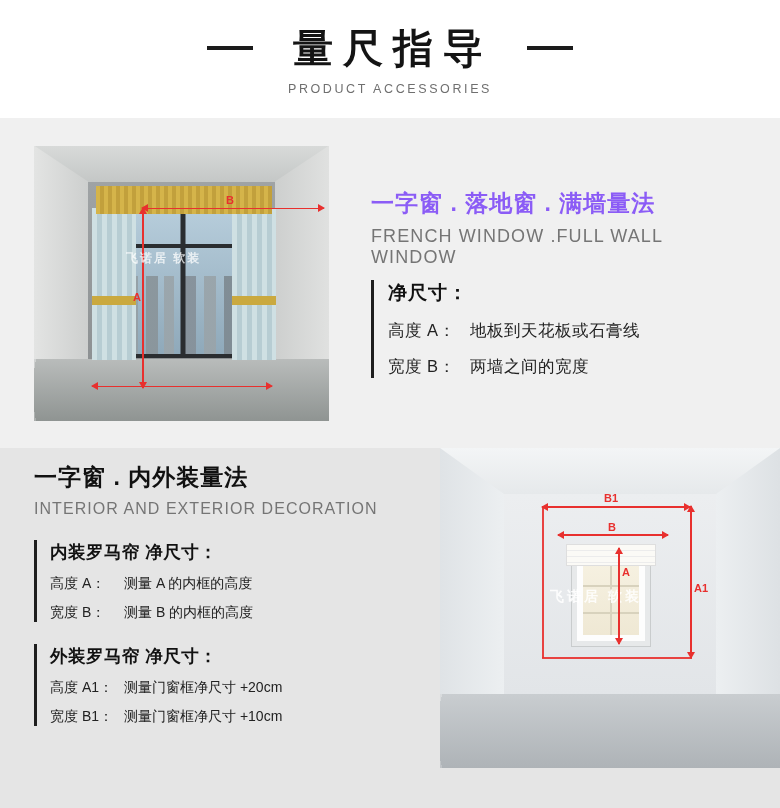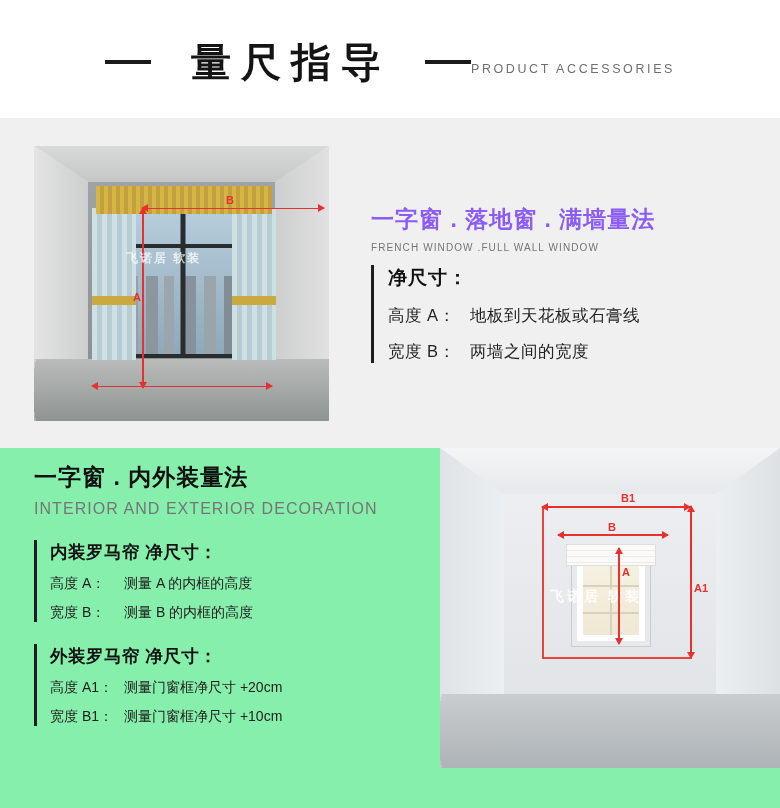--- a/index.html
+++ b/index.html
@@ -12,21 +12,21 @@
     color: #222;
     overflow: hidden;
     position: relative;
   }
 
   
   .header {
     height: 118px;
     background: #ffffff;
     display: flex;
-    flex-direction: row;
+    flex-direction: column;
     align-items: center;
     justify-content: center;
     padding-top: 6px;
   }
   .title-row {
     display: flex;
     align-items: center;
     justify-content: center;
     gap: 34px;
   }
@@ -71,21 +71,21 @@
     flex: 1;
   }
   .sec-title {
     font-size: 23px;
     font-weight: bold;
     color: #8b5cf6;
     letter-spacing: 1px;
   }
   .sec-subtitle {
     margin-top: 7px;
-    font-size: 10px;
+    font-size: 18px;
     letter-spacing: 1.1px;
     color: #757575;
   }
   .rule-block {
     margin-top: 12px;
     border-left: 3px solid #1e1e1e;
     padding-left: 14px;
   }
   .rule-head {
     font-size: 19px;
@@ -98,21 +98,21 @@
     font-size: 16.5px;
     color: #222;
     letter-spacing: 0.5px;
   }
   .rule-line .lbl { display: inline-block; min-width: 82px; }
   .rule-indent { margin-top: 4px; padding-left: 96px; font-size: 16.5px; }
 
   
   .section2 {
     height: 360px;
-    background: #86efac;
+    background: #e5e5e5;
     display: flex;
     align-items: flex-start;
     padding: 0 0 0 34px;
   }
   .text2 { width: 370px; padding-top: 14px; }
   .sec2-title { font-size: 23px; font-weight: bold; color: #111; letter-spacing: 1px;}
   .sec2-subtitle { margin-top: 7px; font-size: 16px; letter-spacing: 1.05px; color: #757575; }
 
   .group {
     margin-top: 22px;
@@ -282,21 +282,21 @@
       <div class="p2-grid-h1"></div>
       <div class="p2-grid-h2"></div>
     </div>
     <div class="p2-shade"></div>
     <div class="p2-wm">飞诺居 软装</div>
 
     <div class="arrow-red arr-h" style="left:118px; top:86px; width:110px;"></div>
     <div class="alabel" style="left:168px; top:73px;">B</div>
 
     <div class="arrow-red arr-h" style="left:102px; top:58px; width:148px;"></div>
-    <div class="alabel" style="left:164px; top:44px;margin-left:17px;">B1</div>
+    <div class="alabel" style="left:164px; top:44px;">B1</div>
 
     <div class="arrow-red arr-v" style="left:178px; top:100px; height:96px;"></div>
     <div class="alabel" style="left:182px; top:118px;">A</div>
 
     <div class="arrow-red arr-v" style="left:250px; top:58px; height:152px;"></div>
     <div class="alabel" style="left:254px; top:134px;">A1</div>
 
     <div class="arrow-red" style="left:102px; top:58px; width:1.6px; height:152px; opacity:.9;"></div>
     <div class="arrow-red" style="left:102px; top:209px; width:150px; height:1.6px; opacity:.9;"></div>
   </div>

